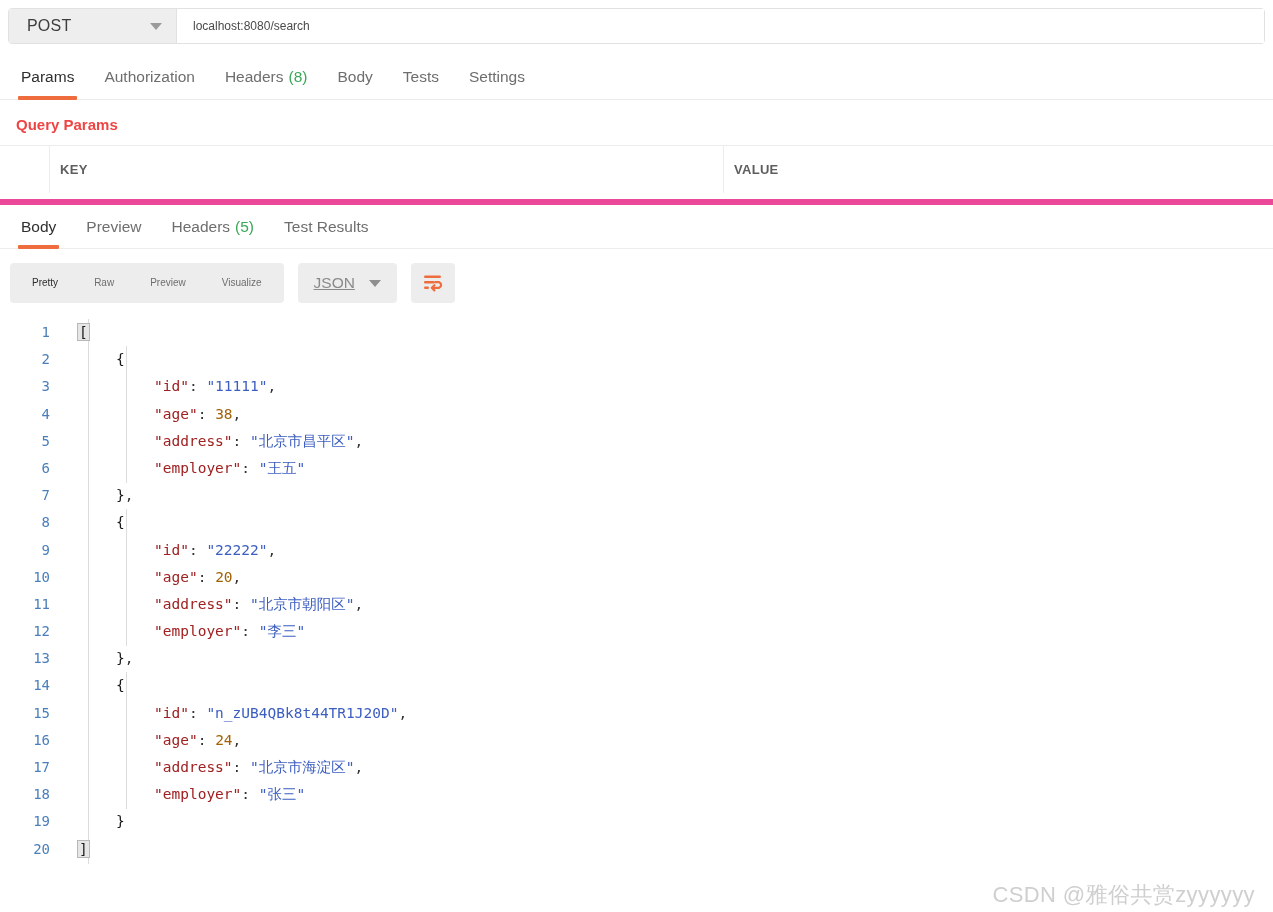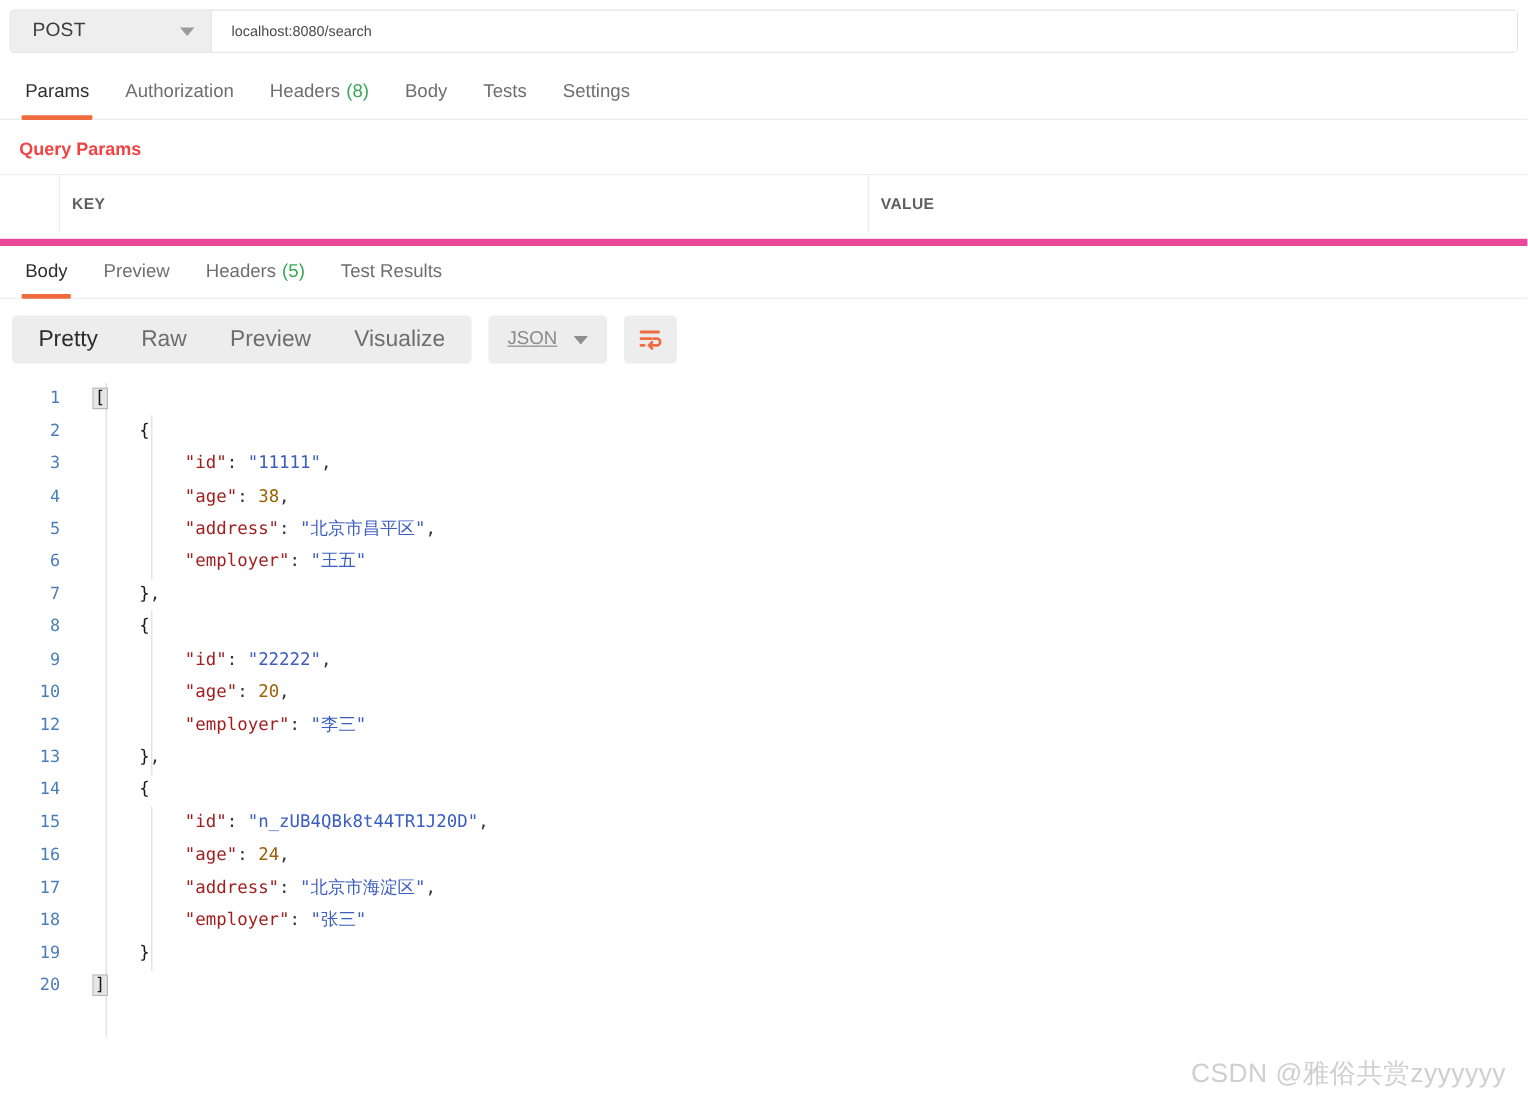--- a/index.html
+++ b/index.html
@@ -155,21 +155,21 @@
     display: flex;
     align-items: center;
     background: #ededed;
     border-radius: 4px;
     height: 40px;
     padding: 0 4px;
   }
   .seg {
     padding: 0 18px;
     line-height: 40px;
-    font-size: 19px;
+    font-size: 10px;
     color: #6e6e6e;
     cursor: pointer;
     border-radius: 3px;
   }
   .seg.active { color: #2d2d2d; }
   .json-select {
     display: flex;
     align-items: center;
     gap: 14px;
     height: 40px;
@@ -359,20 +359,21 @@
         <div class="code-line"><div class="gutter">1</div><div class="code-text" style="padding-left: 16px;"><span class="tok-brace bracket-hl">[</span></div></div>
         <div class="code-line"><div class="gutter">2</div><div class="code-text" style="padding-left: 54px;"><span class="tok-brace">{</span></div></div>
         <div class="code-line"><div class="gutter">3</div><div class="code-text" style="padding-left: 92px;"><span class="tok-key">"id"</span><span class="tok-punct">: </span><span class="tok-str">"11111"</span><span class="tok-punct">,</span></div></div>
         <div class="code-line"><div class="gutter">4</div><div class="code-text" style="padding-left: 92px;"><span class="tok-key">"age"</span><span class="tok-punct">: </span><span class="tok-num">38</span><span class="tok-punct">,</span></div></div>
         <div class="code-line"><div class="gutter">5</div><div class="code-text" style="padding-left: 92px;"><span class="tok-key">"address"</span><span class="tok-punct">: </span><span class="tok-str">"北京市昌平区"</span><span class="tok-punct">,</span></div></div>
         <div class="code-line"><div class="gutter">6</div><div class="code-text" style="padding-left: 92px;"><span class="tok-key">"employer"</span><span class="tok-punct">: </span><span class="tok-str">"王五"</span></div></div>
         <div class="code-line"><div class="gutter">7</div><div class="code-text" style="padding-left: 54px;"><span class="tok-brace">}</span><span class="tok-punct">,</span></div></div>
         <div class="code-line"><div class="gutter">8</div><div class="code-text" style="padding-left: 54px;"><span class="tok-brace">{</span></div></div>
         <div class="code-line"><div class="gutter">9</div><div class="code-text" style="padding-left: 92px;"><span class="tok-key">"id"</span><span class="tok-punct">: </span><span class="tok-str">"22222"</span><span class="tok-punct">,</span></div></div>
         <div class="code-line"><div class="gutter">10</div><div class="code-text" style="padding-left: 92px;"><span class="tok-key">"age"</span><span class="tok-punct">: </span><span class="tok-num">20</span><span class="tok-punct">,</span></div></div>
+        <div class="code-line"><div class="gutter">11</div><div class="code-text" style="padding-left: 92px;"><span class="tok-key">"address"</span><span class="tok-punct">: </span><span class="tok-str">"北京市朝阳区"</span><span class="tok-punct">,</span></div></div>
         <div class="code-line"><div class="gutter">12</div><div class="code-text" style="padding-left: 92px;"><span class="tok-key">"employer"</span><span class="tok-punct">: </span><span class="tok-str">"李三"</span></div></div>
         <div class="code-line"><div class="gutter">13</div><div class="code-text" style="padding-left: 54px;"><span class="tok-brace">}</span><span class="tok-punct">,</span></div></div>
         <div class="code-line"><div class="gutter">14</div><div class="code-text" style="padding-left: 54px;"><span class="tok-brace">{</span></div></div>
         <div class="code-line"><div class="gutter">15</div><div class="code-text" style="padding-left: 92px;"><span class="tok-key">"id"</span><span class="tok-punct">: </span><span class="tok-str">"n_zUB4QBk8t44TR1J20D"</span><span class="tok-punct">,</span></div></div>
         <div class="code-line"><div class="gutter">16</div><div class="code-text" style="padding-left: 92px;"><span class="tok-key">"age"</span><span class="tok-punct">: </span><span class="tok-num">24</span><span class="tok-punct">,</span></div></div>
         <div class="code-line"><div class="gutter">17</div><div class="code-text" style="padding-left: 92px;"><span class="tok-key">"address"</span><span class="tok-punct">: </span><span class="tok-str">"北京市海淀区"</span><span class="tok-punct">,</span></div></div>
         <div class="code-line"><div class="gutter">18</div><div class="code-text" style="padding-left: 92px;"><span class="tok-key">"employer"</span><span class="tok-punct">: </span><span class="tok-str">"张三"</span></div></div>
         <div class="code-line"><div class="gutter">19</div><div class="code-text" style="padding-left: 54px;"><span class="tok-brace">}</span></div></div>
         <div class="code-line"><div class="gutter">20</div><div class="code-text" style="padding-left: 16px;"><span class="tok-brace bracket-hl">]</span></div></div>
       </div>

